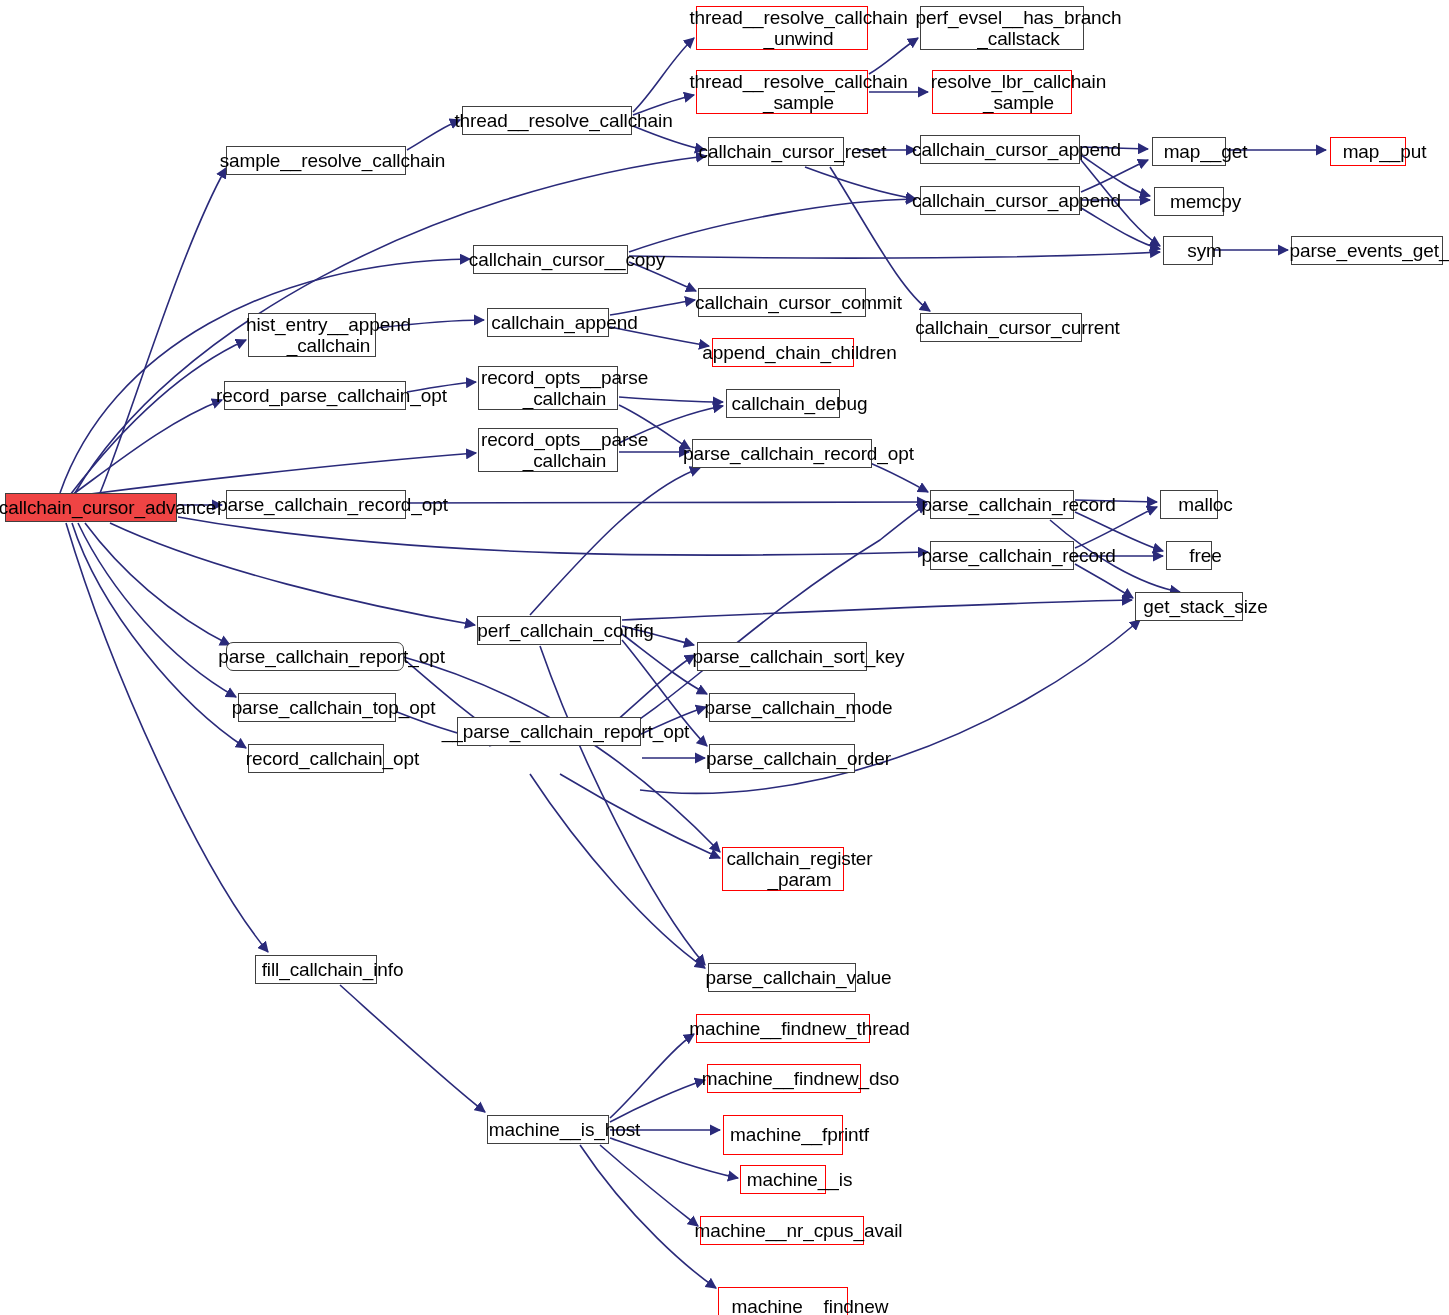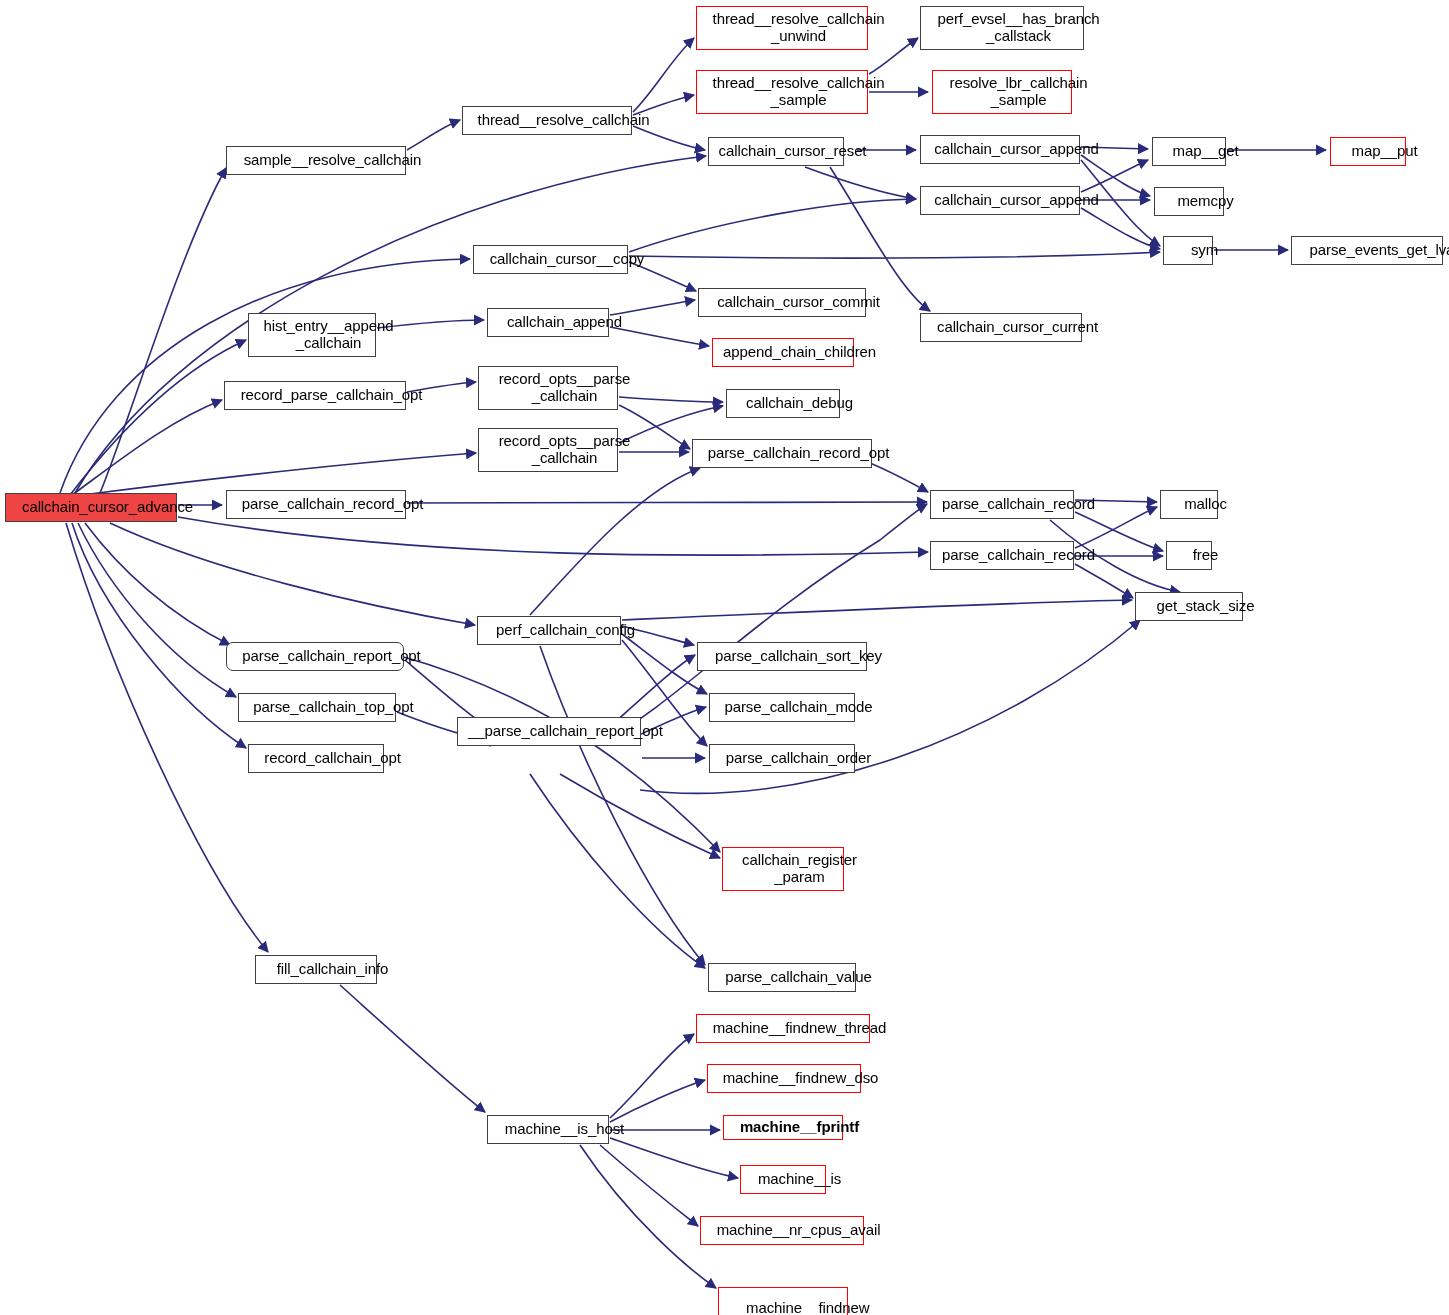--- a/index.html
+++ b/index.html
@@ -25,21 +25,21 @@
   .node {
     position: absolute;
     box-sizing: border-box;
     display: flex;
     align-items: center;
     justify-content: center;
     text-align: center;
     background: #ffffff;
     border: 1px solid #404040;
     color: #000000;
-    font-size: 15px;
+    font-size: 19px;
     line-height: 1.12;
     white-space: pre-line;
     letter-spacing: -0.1px;
     z-index: 5;
     padding-left: 33px;
   }
   .node.red {
     border-color: #ff0000;
   }
   .node.filled {
@@ -178,20 +178,20 @@
       <div class="node" style="left: 709px; top: 693px; width: 146px; height: 29px;">parse_callchain_mode</div>
       <div class="node" style="left: 248px; top: 744px; width: 136px; height: 29px;">record_callchain_opt</div>
       <div class="node" style="left: 457px; top: 717px; width: 184px; height: 29px;">__parse_callchain_report_opt</div>
       <div class="node" style="left: 709px; top: 744px; width: 146px; height: 29px;">parse_callchain_order</div>
       <div class="node red" style="left: 722px; top: 847px; width: 122px; height: 44px;">callchain_register
 _param</div>
       <div class="node" style="left: 255px; top: 955px; width: 122px; height: 29px;">fill_callchain_info</div>
       <div class="node" style="left: 708px; top: 963px; width: 148px; height: 29px;">parse_callchain_value</div>
       <div class="node red" style="left: 696px; top: 1014px; width: 174px; height: 29px;">machine__findnew_thread</div>
       <div class="node red" style="left: 707px; top: 1064px; width: 154px; height: 29px;">machine__findnew_dso</div>
-      <div class="node red" style="left: 723px; top: 1115px; width: 120px; height: 25px; font-weight: bold;">machine__fprintf</div>
+      <div class="node red" style="left: 723px; top: 1115px; width: 120px; height: 40px;">machine__fprintf</div>
       <div class="node red" style="left: 740px; top: 1165px; width: 86px; height: 29px;">machine__is</div>
       <div class="node red" style="left: 700px; top: 1216px; width: 164px; height: 29px;">machine__nr_cpus_avail</div>
       <div class="node red" style="left: 718px; top: 1267px; width: 130px; height: 60px; margin-top: 20px;">__machine__findnew
 _thread</div>
       <div class="node" style="left: 487px; top: 1115px; width: 122px; height: 29px;">machine__is_host</div>
     </div>
 </div>
 
 </body></html>

